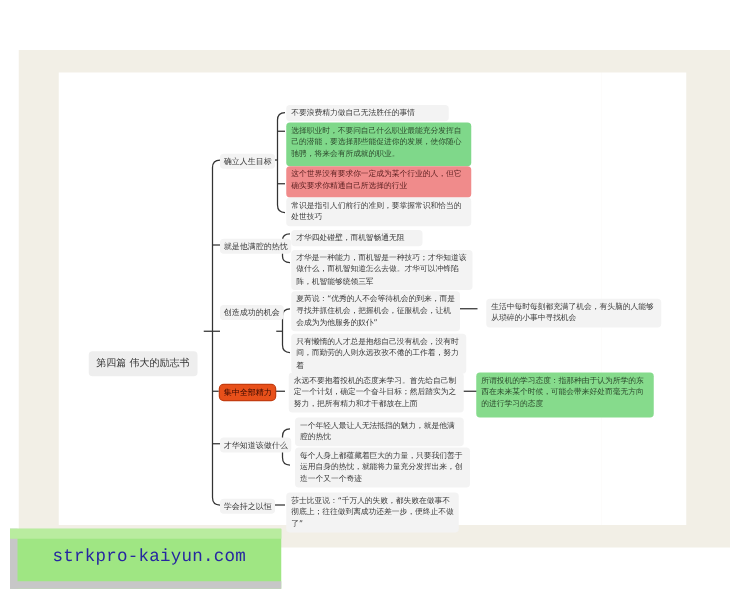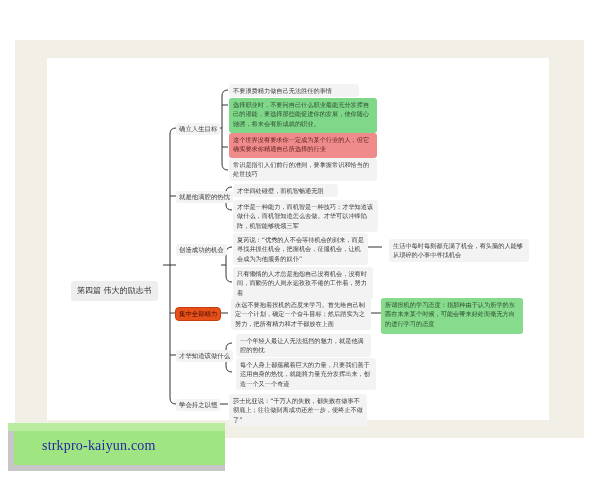--- a/index.html
+++ b/index.html
@@ -42,21 +42,21 @@
   .watermark {
     position: absolute; left: 8px; top: 423px; width: 217px; height: 48px;
     background: #9fe683;
     border-left: 6px solid #c7c7c7; border-bottom: 6px solid #c7c7c7;
   }
   .watermark-top {
     position: absolute; left: 8px; top: 423px; width: 217px; height: 8px; background: #b9ec9f;
   }
   .watermark-text {
     position: absolute; left: 42px; top: 438px; font-size: 14px; color: #2626a0;
-    font-family: Liberation Serif, serif; letter-spacing: 0.2px;
+    font-family: Liberation Mono, monospace; letter-spacing: 0.2px;
   }
 </style>
 </head>
 <body>
 
 <div class="outer-frame"></div>
 <div class="outer-frame-right"></div>
 <div class="panel"></div>
 <div class="panel-right"></div>
 

